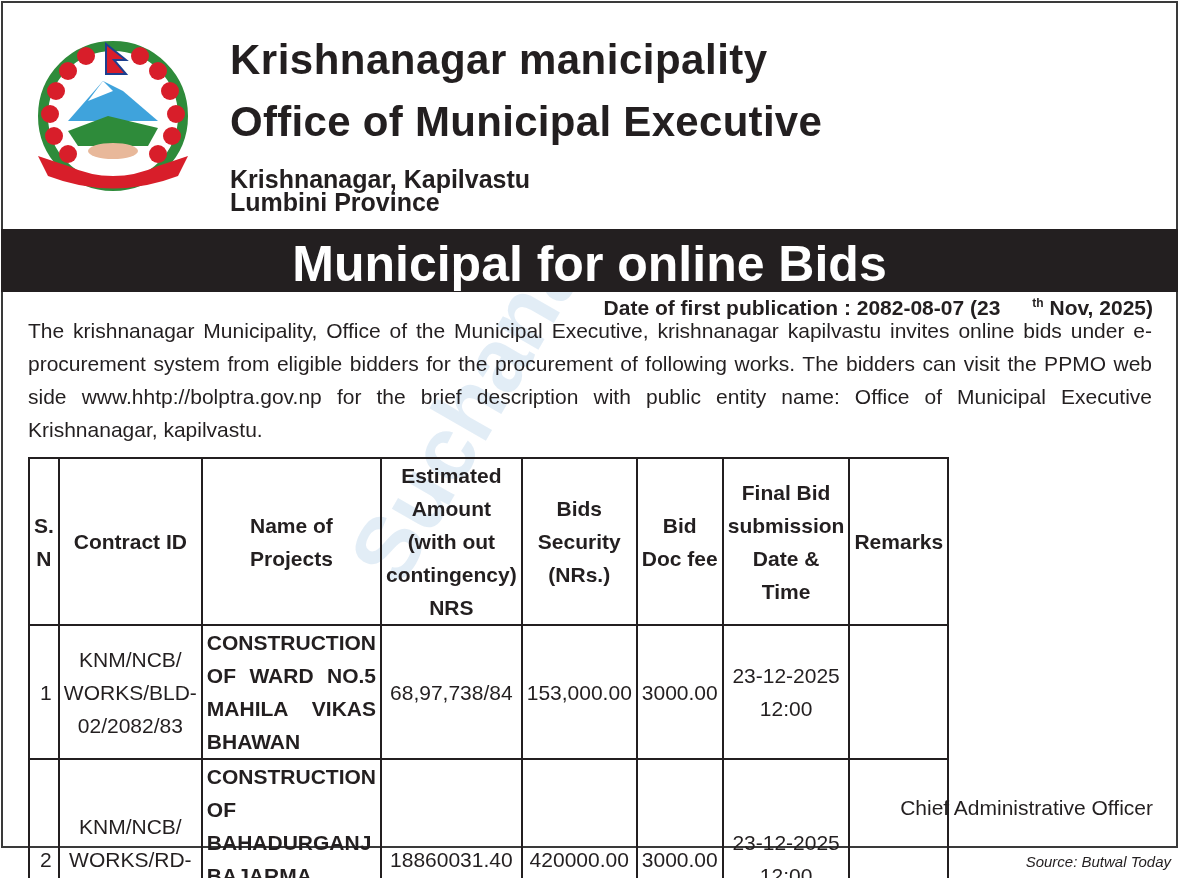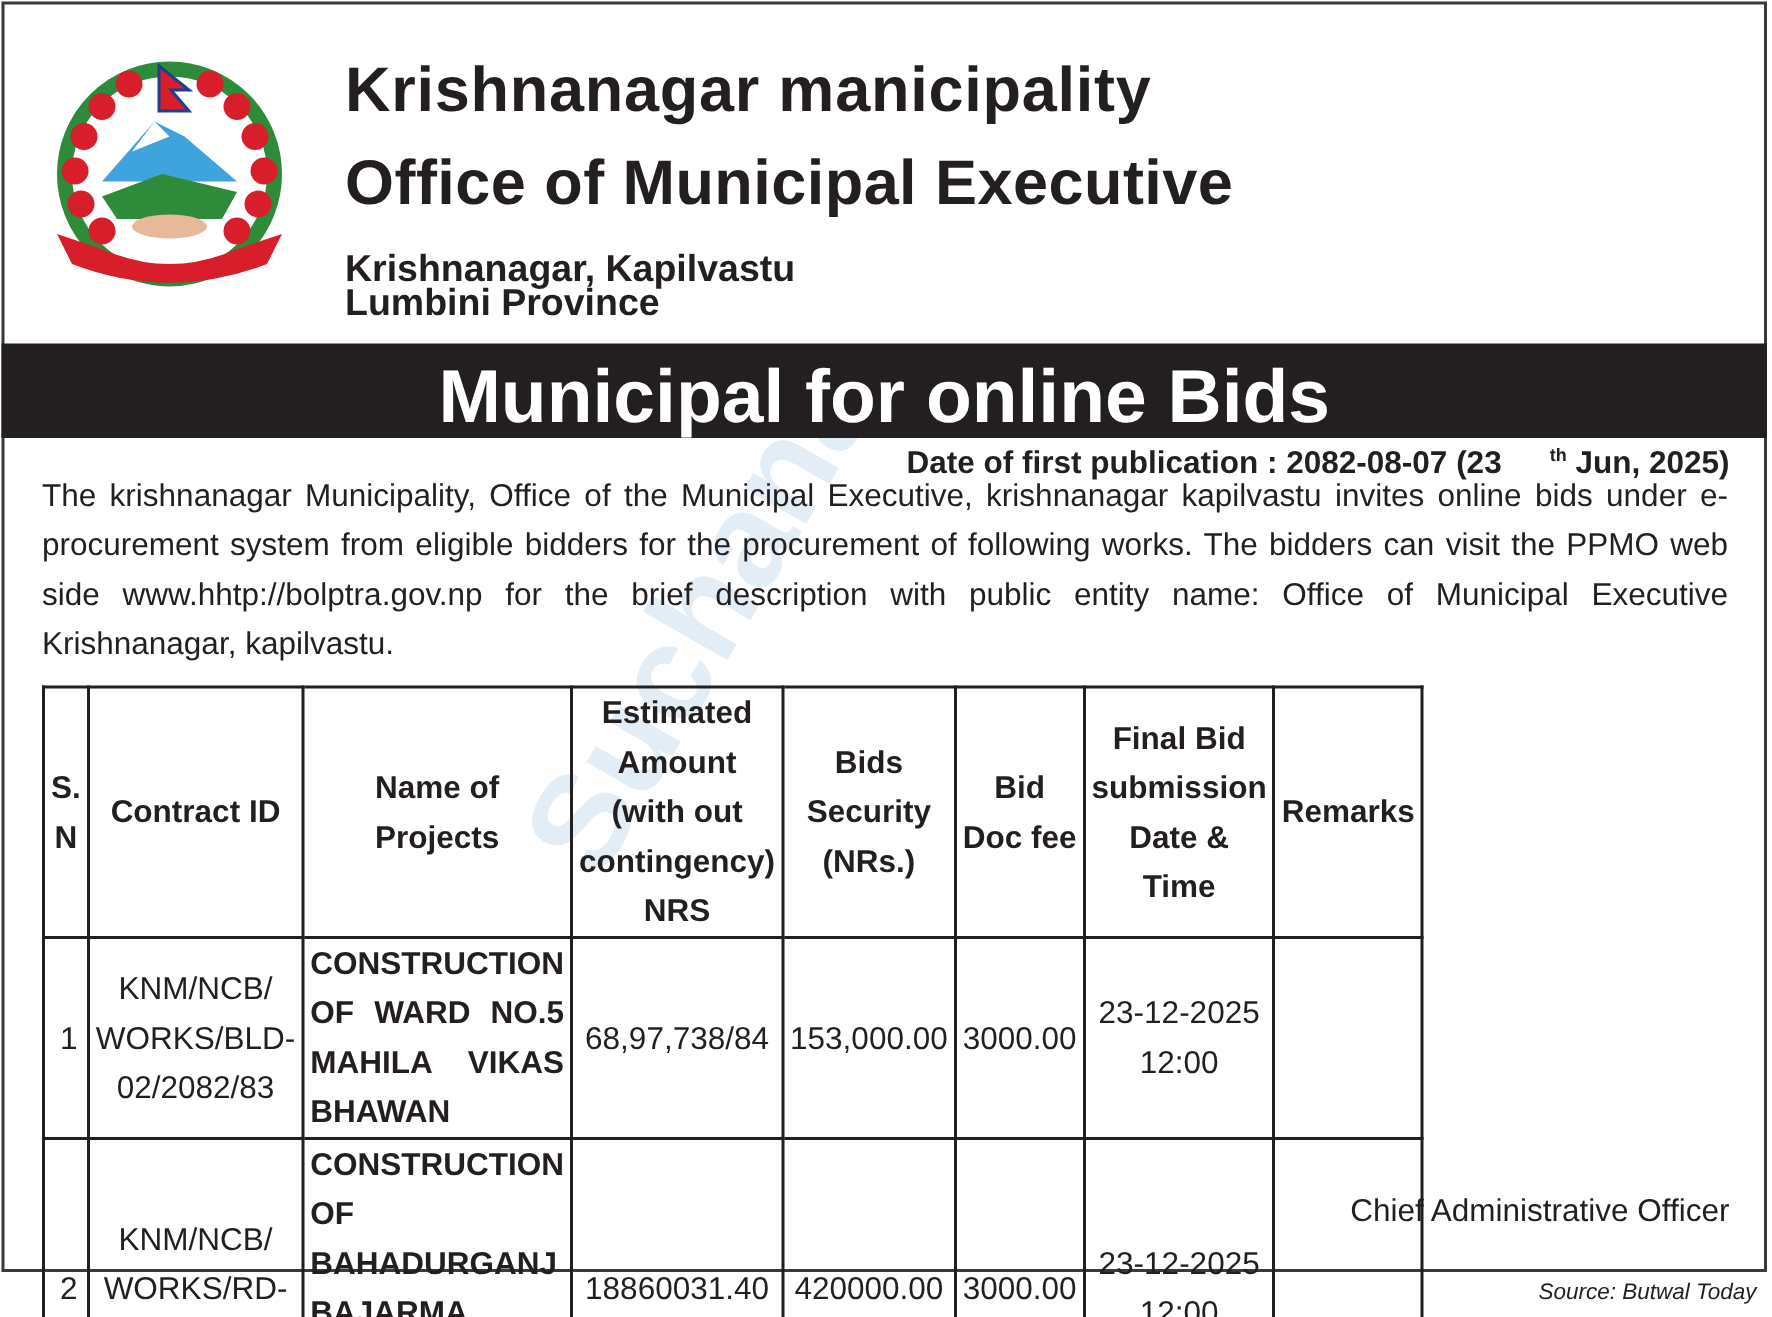--- a/index.html
+++ b/index.html
@@ -57,21 +57,21 @@
   <path d="M10,120 L40,130 Q85,150 130,130 L160,120 L150,140 Q85,165 20,140 Z" fill="#d81e2a"></path>
 </svg>
 
 <div class="hdr h1">Krishnanagar  manicipality</div>
 <div class="hdr h2">Office of Municipal  Executive</div>
 <div class="hdr h3">Krishnanagar, Kapilvastu</div>
 <div class="hdr h4">Lumbini Province</div>
 
 <div class="banner">Municipal for online Bids</div>
 
-<div class="pubdate"><span>Date of first publication : 2082-08-07 (23</span><sup>th</sup><span> Jun, 2025)</span></div>
+<div class="pubdate"><span>Date of first publication : 2082-08-07 (23</span><sup>th</sup><span> Nov, 2025)</span></div>
 
 <div class="intro">The krishnanagar Municipality, Office of the Municipal Executive, krishnanagar kapilvastu invites online bids under e-procurement system from eligible bidders for the procurement of following works. The bidders can visit the PPMO web side www.hhtp://bolptra.gov.np for the brief description with public entity name: Office of Municipal Executive Krishnanagar, kapilvastu.</div>
 
 <table>
   <thead>
     <tr>
       <th style="width:36px">S. N</th>
       <th style="width:140px">Contract ID</th>
       <th style="width:210px">Name of Projects</th>
       <th style="width:200px">Estimated Amount (with out contingency) NRS</th>

